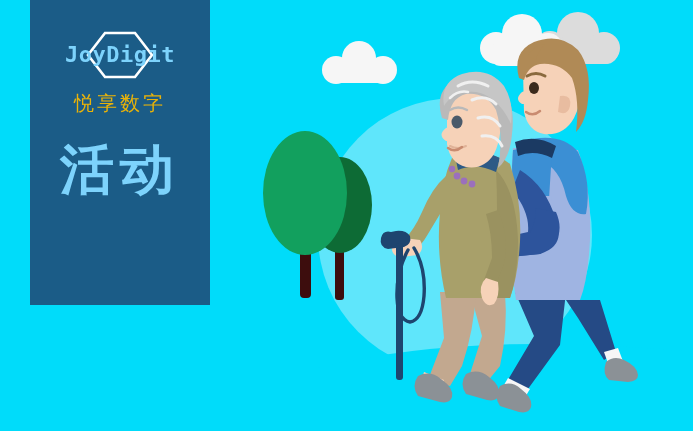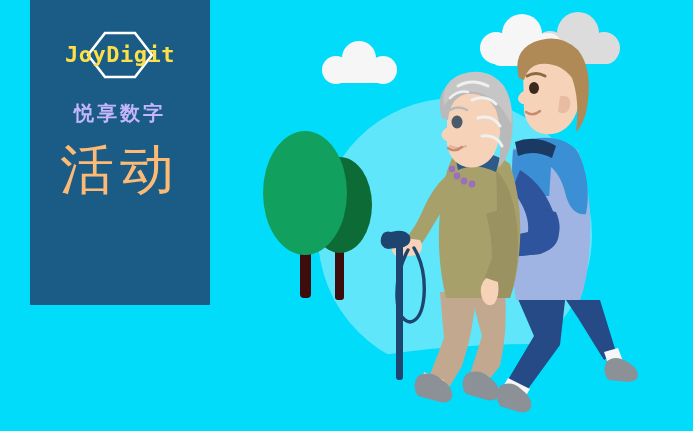--- a/index.html
+++ b/index.html
@@ -55,44 +55,44 @@
     transform: translateX(-50%);
     width: 70px;
     height: 50px;
   }
   .logo-word {
     position: absolute;
     left: 0;
     top: 12px;
     width: 180px;
     text-align: center;
-    color: #fde047;
+    color: #7dd3fc;
     font-family: "DejaVu Sans Mono", monospace;
     font-size: 22px;
     font-weight: bold;
     letter-spacing: 0.5px;
     line-height: 26px;
   }
   .logo-cn {
-    margin-top: 18px;
-    color: #c4b5fd;
+    margin-top: 8px;
+    color: #eab308;
     font-size: 20px;
-    font-weight: bold;
+    font-weight: normal;
     letter-spacing: 3px;
     line-height: 26px;
   }
   .headline {
     position: absolute;
     left: 0;
     top: 136px;
     width: 180px;
     text-align: center;
-    color: #fdba74;
+    color: #7dd3fc;
     font-size: 54px;
-    font-weight: normal;
+    font-weight: bold;
     letter-spacing: 6px;
     line-height: 66px;
   }
   .headline .l2 { display: block; }
 </style>
 </head>
 <body>
 
 <div id="stage">
 

